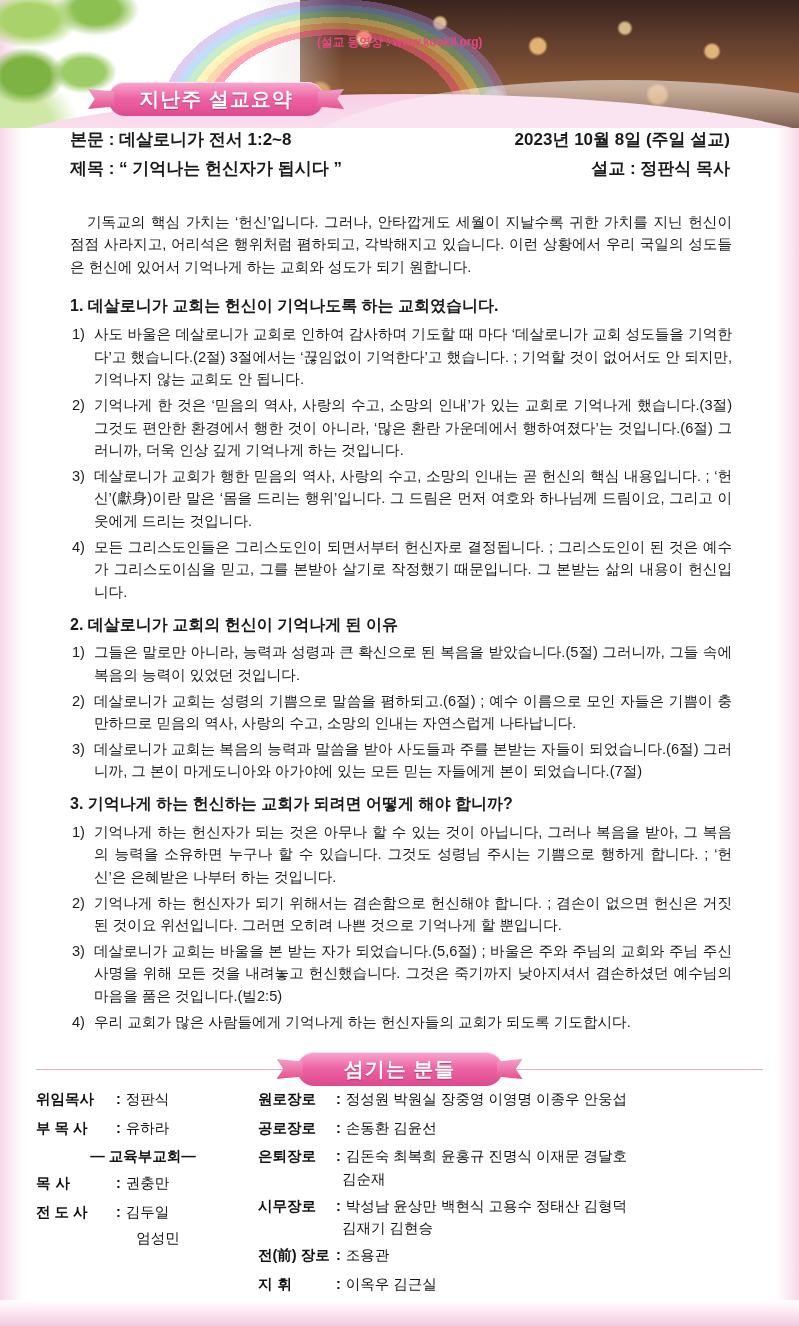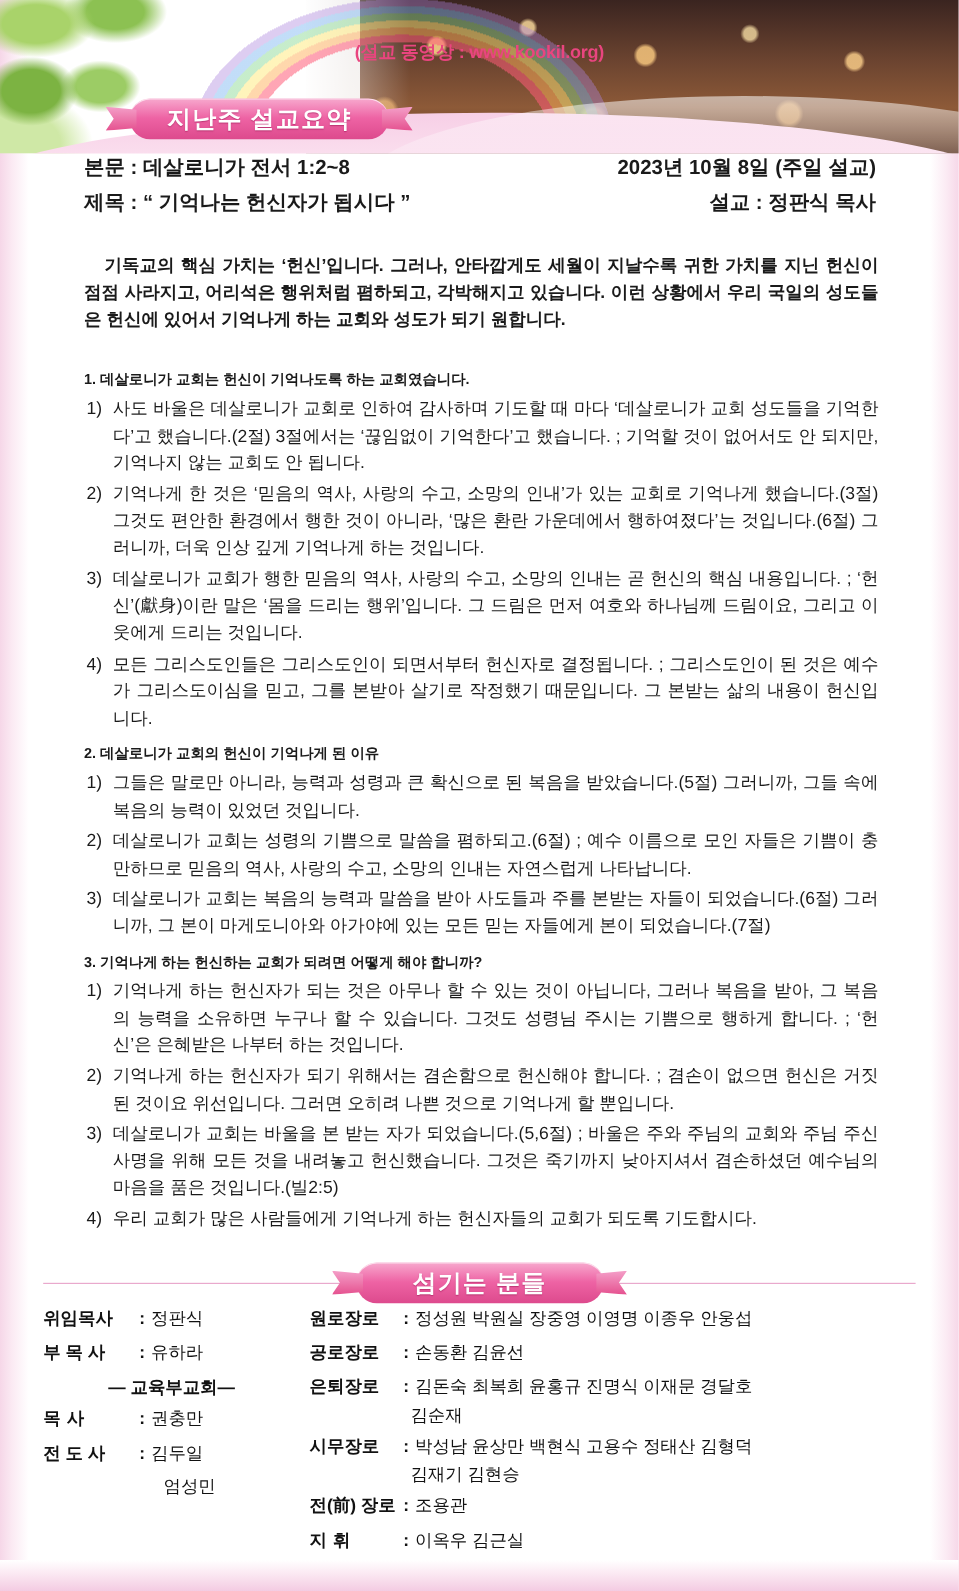--- a/index.html
+++ b/index.html
@@ -114,21 +114,21 @@
     width: 640px; height: 110px;
     border-radius: 50% / 70% 70% 0 0;
     background: linear-gradient(180deg, rgba(255,255,255,0.55) 0%, rgba(255,255,255,0) 70%);
   }
 
   .site-url {
     position: absolute;
     left: 0; top: 34px;
     width: 799px;
     text-align: center;
-    font-size: 15px;
+    font-size: 12px;
     font-weight: bold;
     color: #e9457f;
     letter-spacing: -0.2px;
     z-index: 5;
   }
 
   
   .ribbon {
     position: relative;
     margin: 0 auto;
@@ -197,25 +197,24 @@
     position: absolute;
     left: 70px; top: 196px;
     width: 662px;
     font-size: 14.6px;
     line-height: 1.55;
     color: #1a1a1a;
   }
   .intro {
     text-indent: 17px;
     text-align: justify;
-    margin-bottom: 29px;
-    font-weight: bold;
+    margin-bottom: 16px;
   }
   h2.sec {
-    font-size: 12px;
+    font-size: 16px;
     font-weight: bold;
     margin: 9px 0 4px 0;
     text-indent: 0;
   }
   ol.points {
     list-style: none;
     margin: 0 0 2px 0;
     padding: 0;
   }
   ol.points > li {

